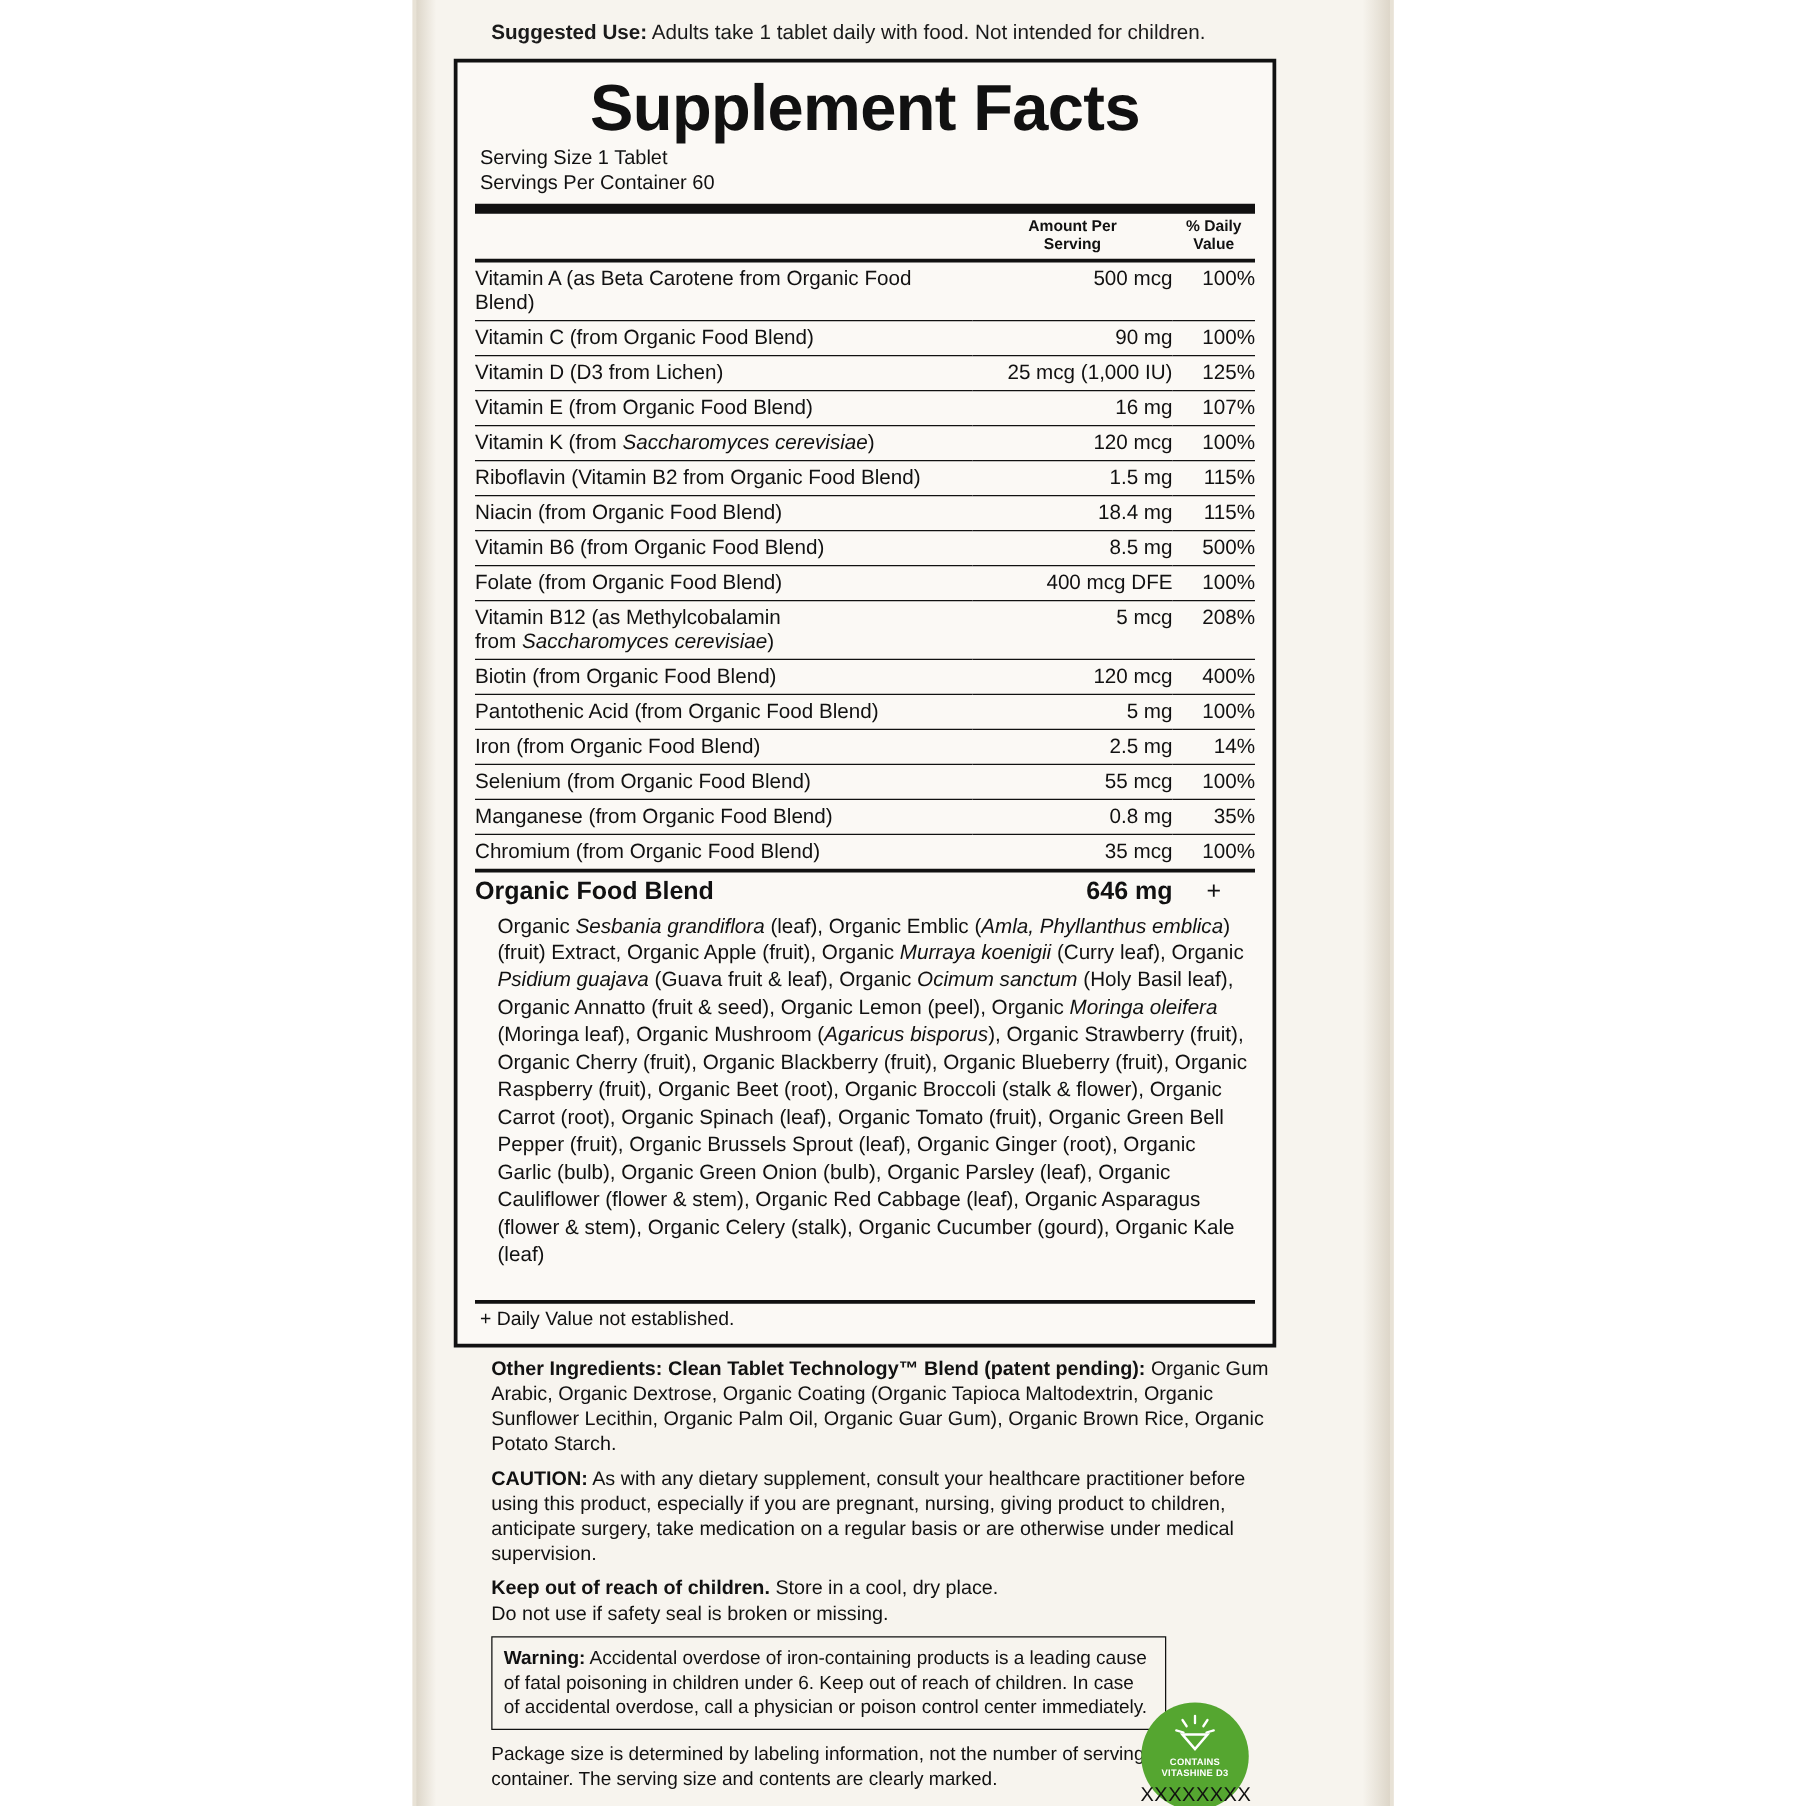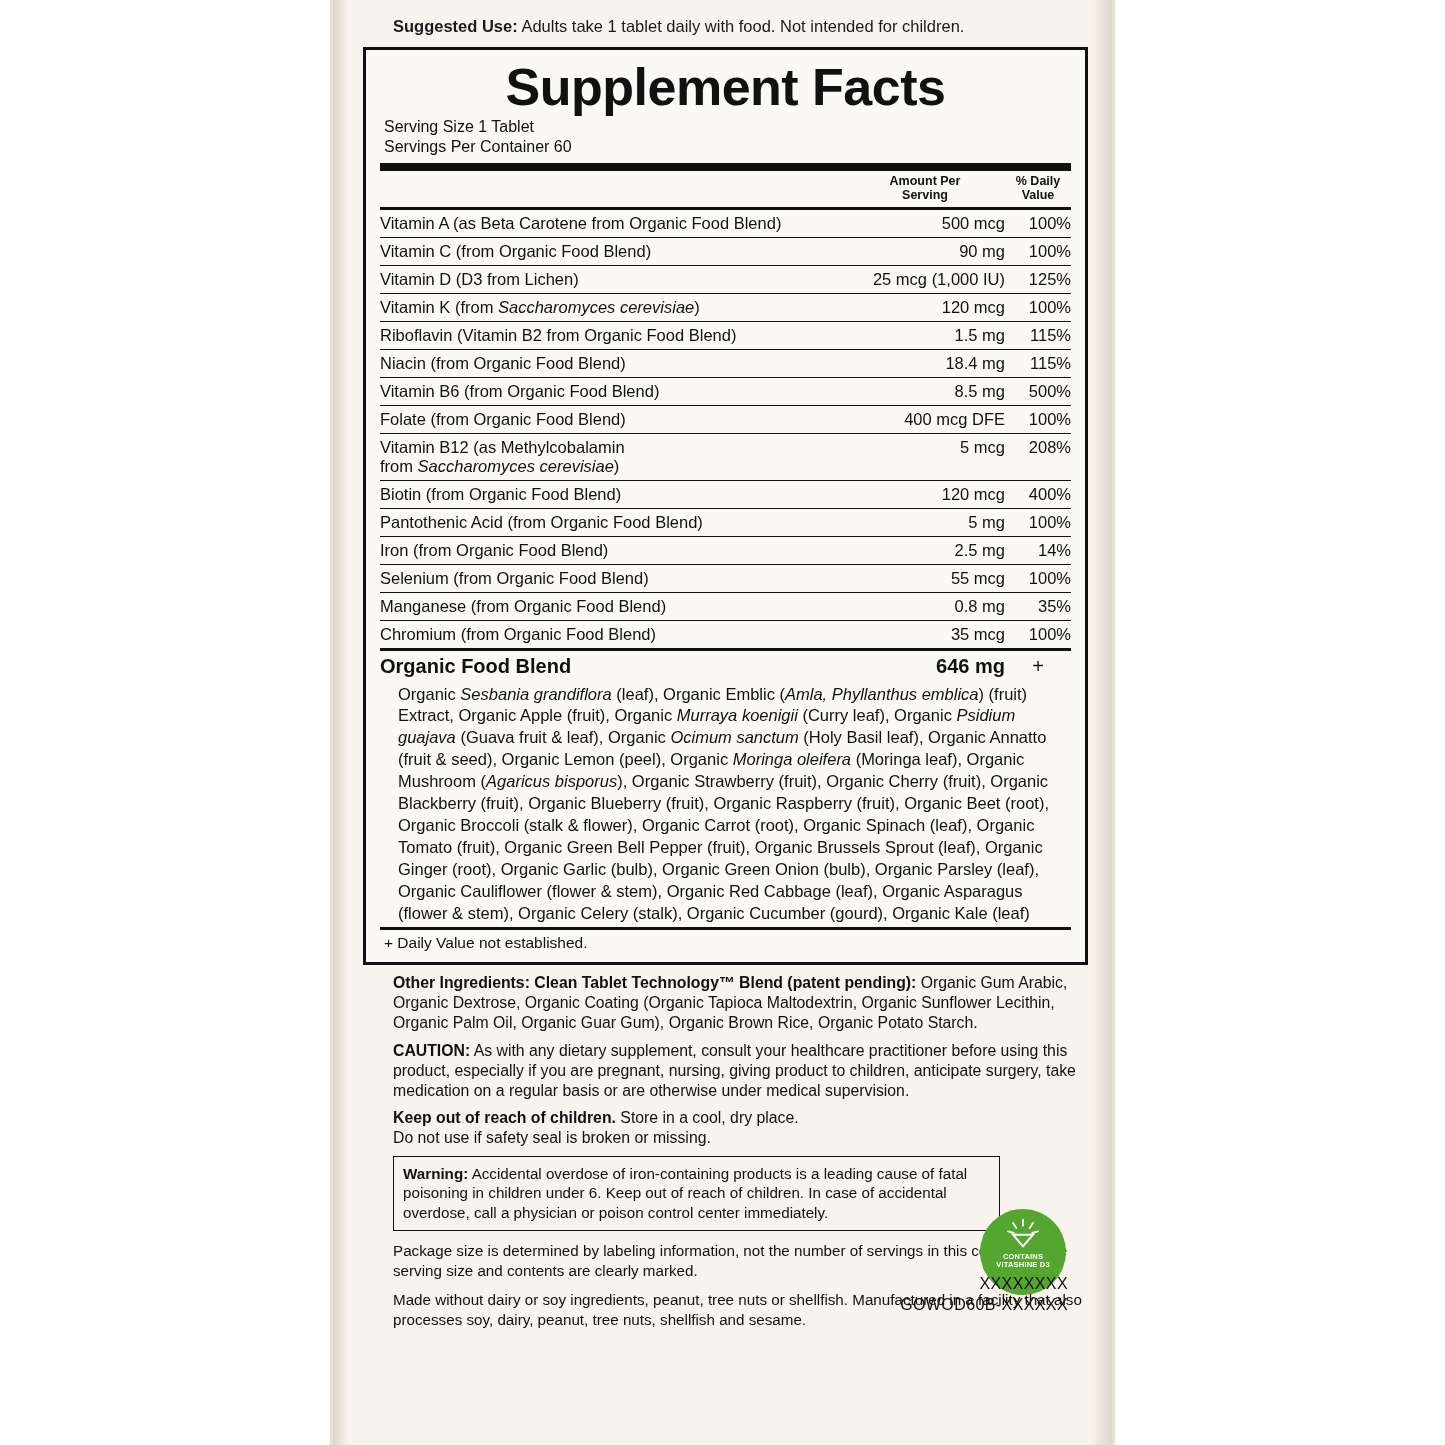--- a/index.html
+++ b/index.html
@@ -38,21 +38,21 @@
     content: "";
     position: absolute;
     right: 0; top: 0; bottom: 0; width: 22px;
     background: linear-gradient(to left, #cfc6b5, rgba(247,244,238,0));
     opacity: .65;
   }
   .inner {
     position: absolute;
     left: 30px;
     top: 0;
-    width: 725px;
+    width: 658px;
     height: 100%;
     z-index: 3;
   }
 
   .suggested {
     font-size: 16.5px;
     line-height: 1.3;
     padding-top: 16px;
     padding-left: 30px;
     color: #1a1a1a;
@@ -112,21 +112,21 @@
     font-size: 20px;
     border-bottom: none !important;
     padding-top: 7px;
     padding-bottom: 4px;
   }
   .blend-row td.dv { font-weight: normal; text-align: center; }
 
   .blend-body {
     font-size: 16.5px;
     line-height: 1.33;
-    padding: 2px 2px 2px 18px;
+    padding: 2px 2px 24px 18px;
   }
   .blend-body i { font-style: italic; }
 
   .footnote {
     font-size: 15.5px;
     padding: 4px 0 0 4px;
   }
 
   .other {
     font-size: 15.8px;
@@ -235,20 +235,25 @@
             <td class="nutrient">Vitamin C (from Organic Food Blend)</td>
             <td class="amount">90 mg</td>
             <td class="dv">100%</td>
           </tr>
           <tr>
             <td class="nutrient">Vitamin D (D3 from Lichen)</td>
             <td class="amount">25 mcg (1,000 IU)</td>
             <td class="dv">125%</td>
           </tr>
           <tr>
+            <td class="nutrient">Vitamin E (from Organic Food Blend)</td>
+            <td class="amount">16 mg</td>
+            <td class="dv">107%</td>
+          </tr>
+          <tr>
             <td class="nutrient">Vitamin K (from <i>Saccharomyces cerevisiae</i>)</td>
             <td class="amount">120 mcg</td>
             <td class="dv">100%</td>
           </tr>
           <tr>
             <td class="nutrient">Riboflavin (Vitamin B2 from Organic Food Blend)</td>
             <td class="amount">1.5 mg</td>
             <td class="dv">115%</td>
           </tr>
           <tr>

